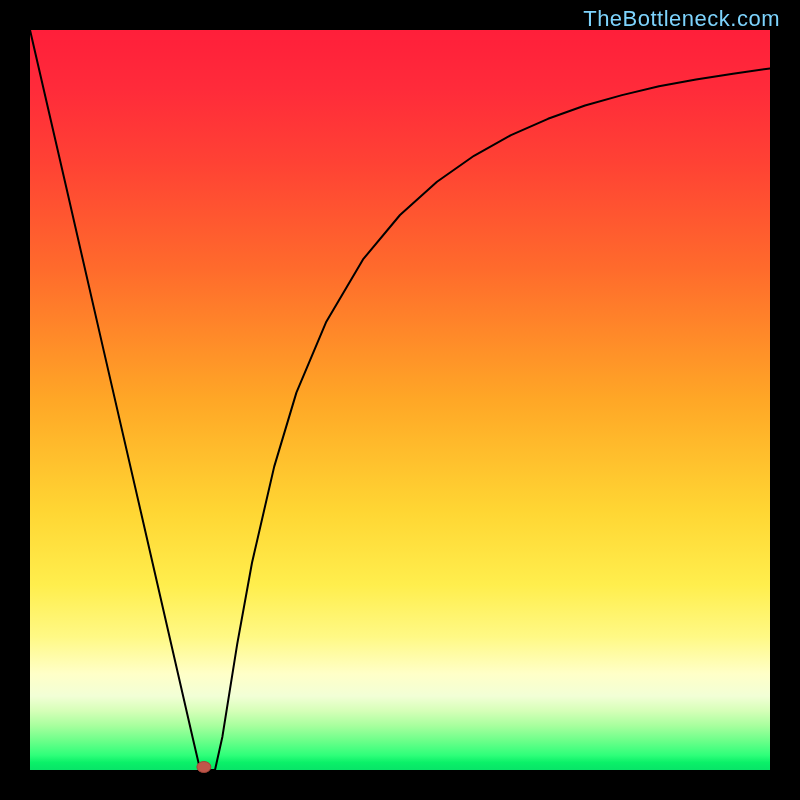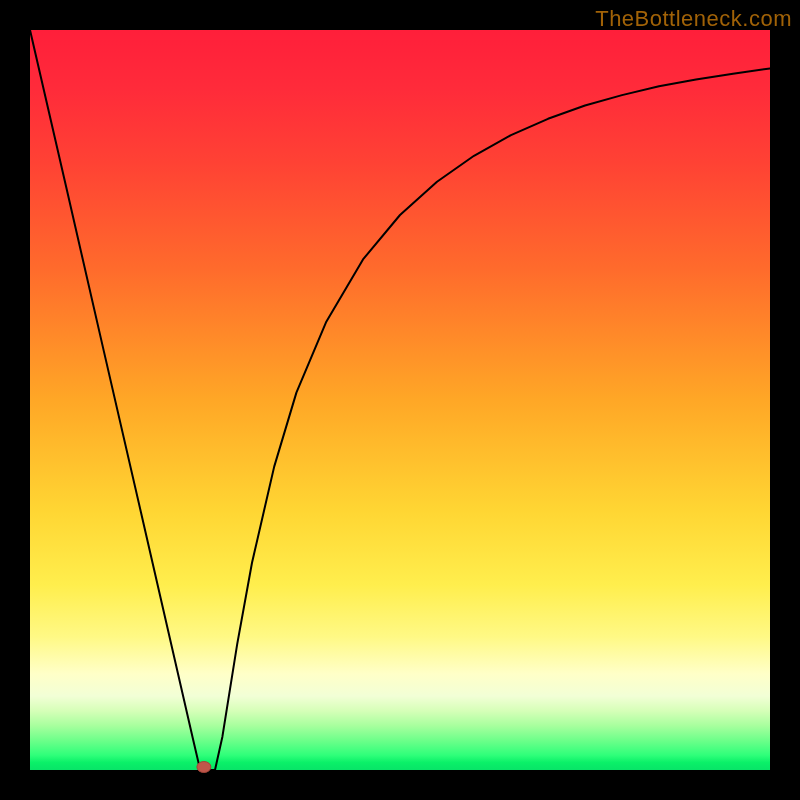--- a/index.html
+++ b/index.html
@@ -48,22 +48,22 @@
     position: absolute;
     left: 0;
     top: 0;
     width: 740px;
     height: 740px;
     overflow: visible;
   }
   .watermark {
     position: absolute;
     top: 6px;
-    right: 8px;
-    color: #a16207;
+    right: 20px;
+    color: #7dd3fc;
     font-size: 22px;
     font-weight: 500;
     letter-spacing: 0.5px;
     user-select: none;
   }
 </style>
 </head>
 <body>
 
 <div class="frame">

